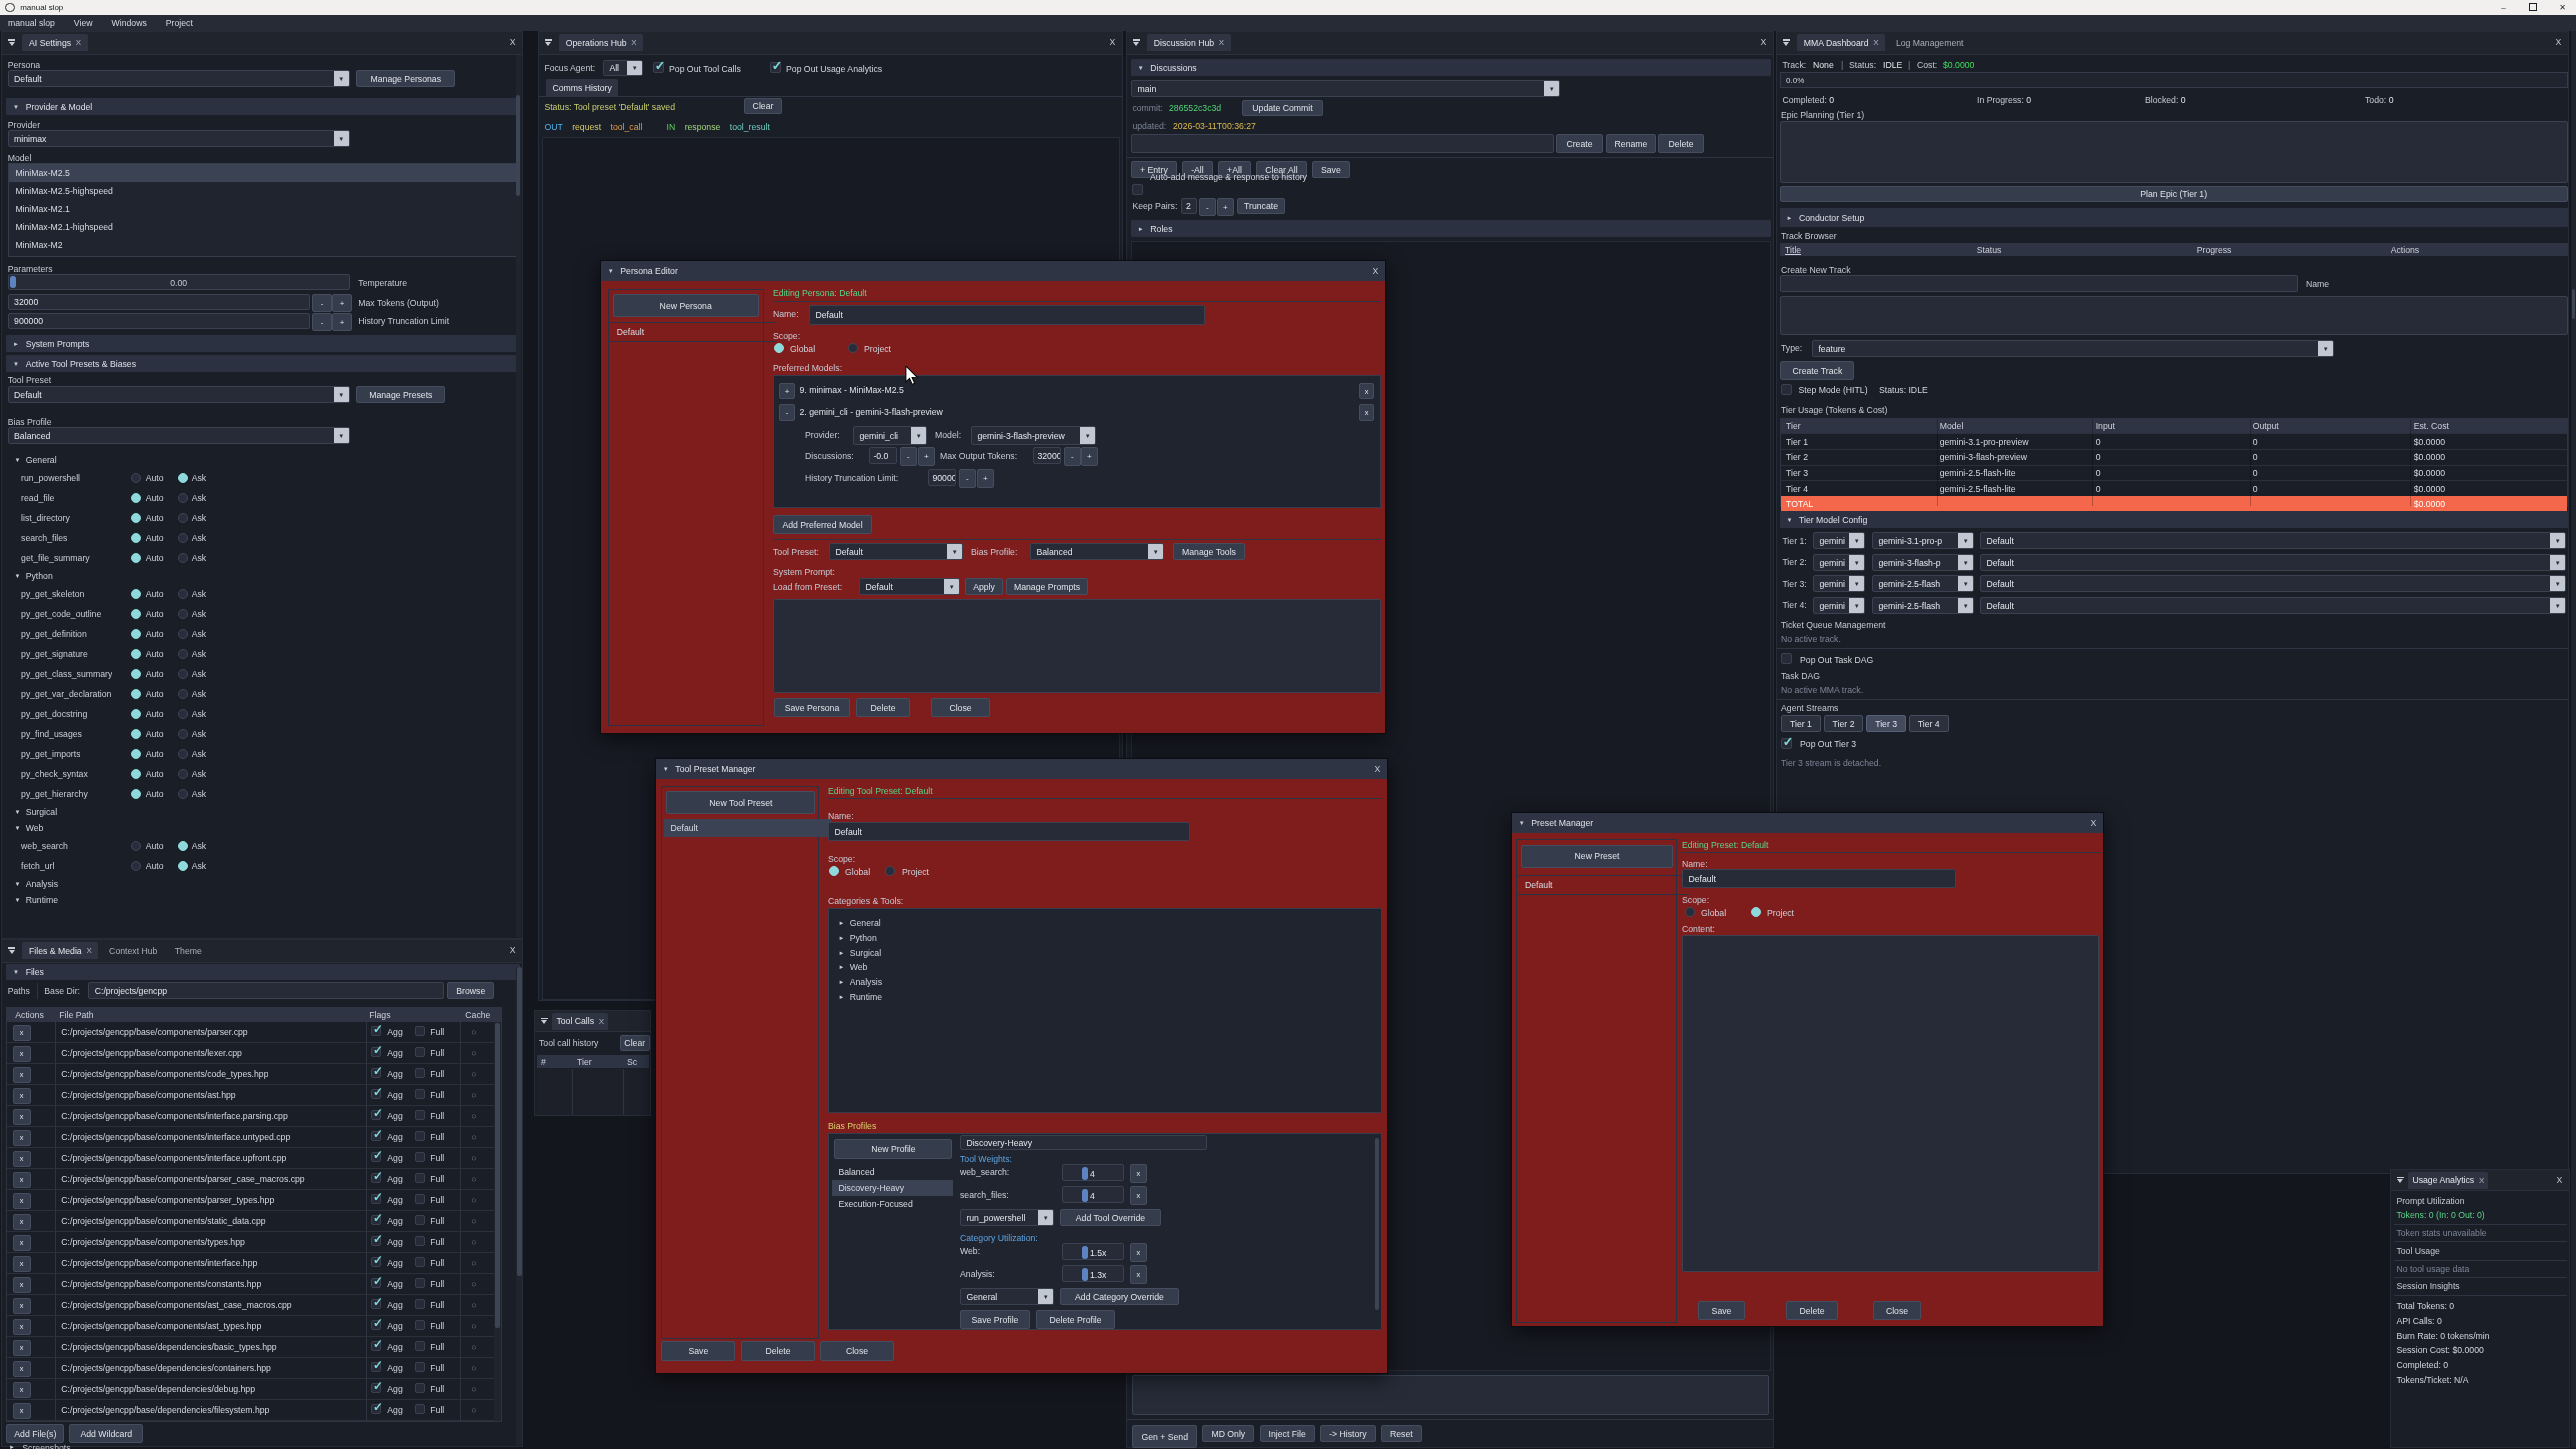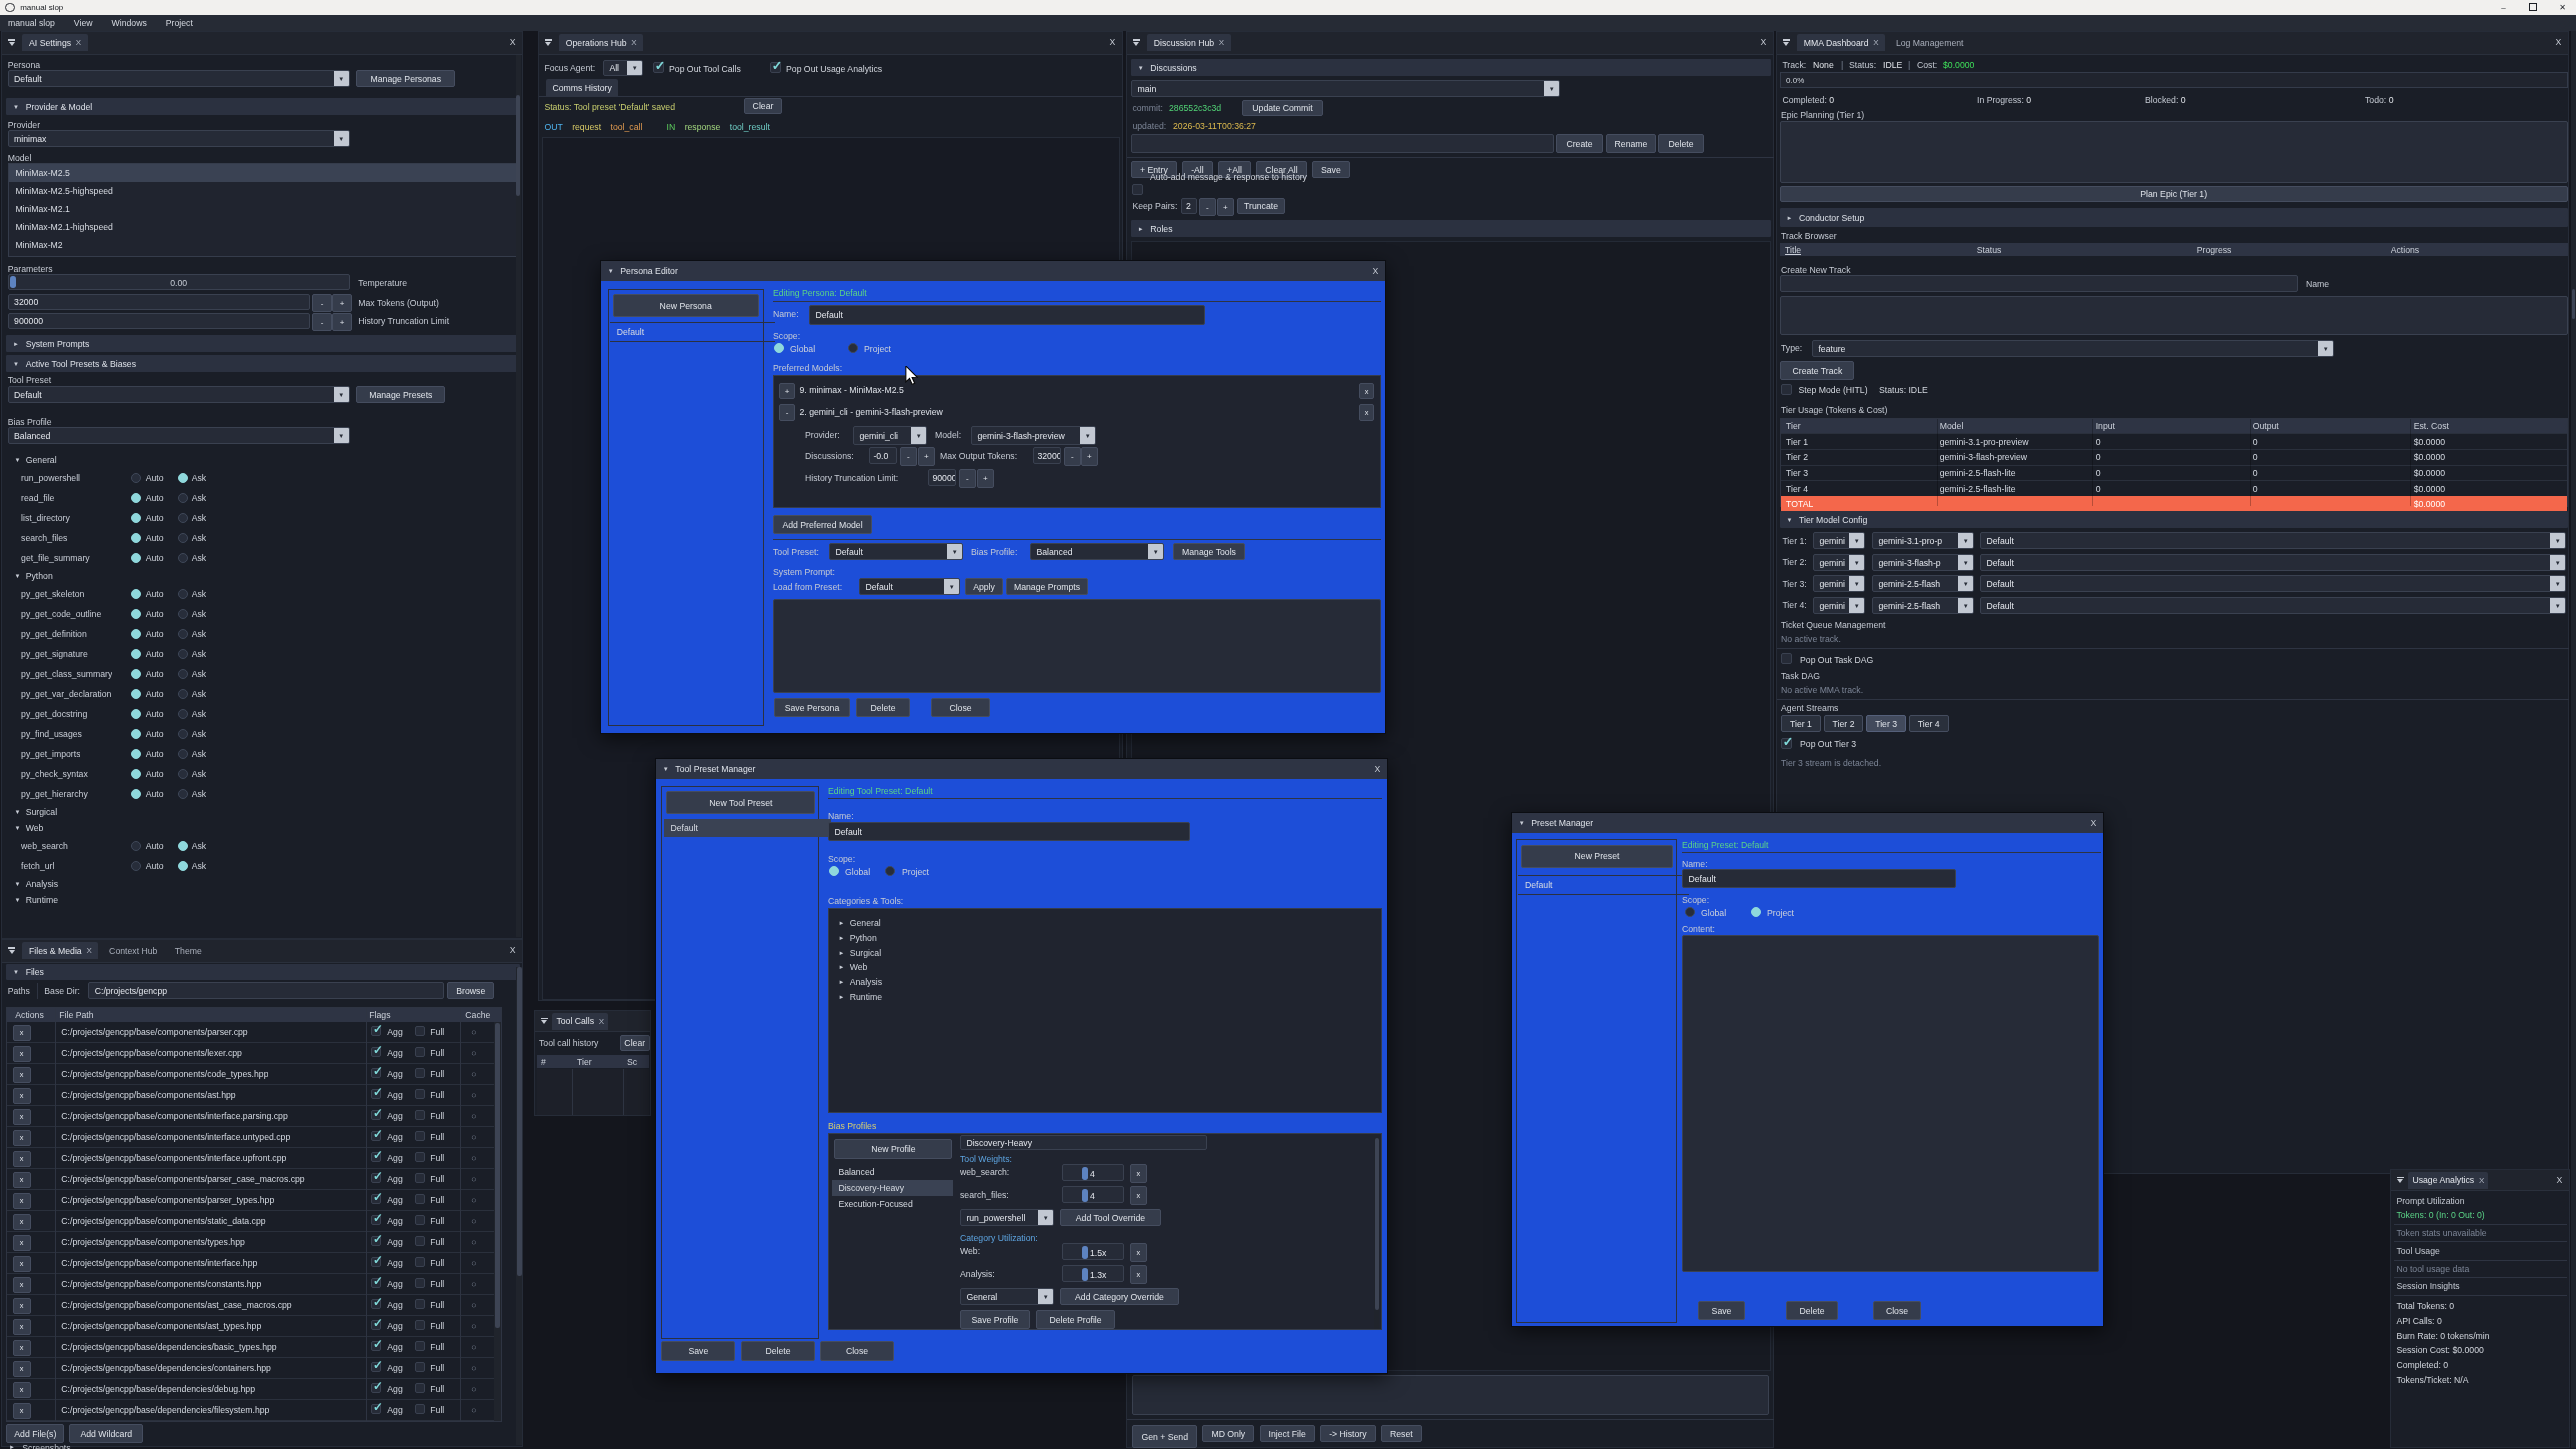--- a/index.html
+++ b/index.html
@@ -5,21 +5,21 @@
 html,body{margin:0;background:#121419}
 .screen{position:relative;width:2576px;height:1449px;background:#14161d;font-family:"Liberation Sans",sans-serif;font-size:8.7px;color:#c6cbd4;overflow:hidden}
 .titlebar{position:absolute;left:0;top:0;width:2576px;height:14.8px;background:#f1f0ee;color:#15181d;display:flex;align-items:center;z-index:2}
 .appicon{width:7.4px;height:7.4px;border:1.3px solid #2a2d33;border-radius:50%;margin-left:5.4px}
 .ttext{margin-left:5.4px;font-size:8px;color:#15181d}
 .wctrl{position:absolute;top:0;height:14.8px;width:27px;display:flex;align-items:center;justify-content:center;color:#1b1e24;font-size:8px}
 .maxbox{width:6px;height:6px;border:1px solid #1b1e24}
 .menubar{position:absolute;left:0;top:14.8px;width:2576px;height:16px;background:#262b35;display:flex;align-items:center;gap:19px;padding-left:8px;box-sizing:border-box;z-index:2}
 .mitem{color:#d5d9e0}
 .panel{position:absolute;background:#1a1e27;border:0.7px solid #262c38;box-sizing:border-box}
-.dialog{position:absolute;background:#1d4ed8;border:0.7px solid #0b0d12;box-shadow:0 5.4px 19px rgba(0,0,0,.6);box-sizing:border-box;z-index:5}
+.dialog{position:absolute;background:#7f1d1d;border:0.7px solid #0b0d12;box-shadow:0 5.4px 19px rgba(0,0,0,.6);box-sizing:border-box;z-index:5}
 .dhead{position:absolute;left:0;top:0;right:0;height:20px;background:#2e3444;display:flex;align-items:center;gap:6.7px;padding-left:6.7px;color:#dfe3ea}
 .tabstrip{position:absolute;left:0;top:0;right:0;height:21.5px;background:#20242d;border-bottom:0.7px solid #2a303c;display:flex;align-items:center}
 .pmenu{width:13.4px;height:13.4px;margin-left:2.7px;display:flex;flex-direction:column;align-items:center;justify-content:center}
 .pmbar{width:6.7px;height:1.3px;background:#c7ccd5;margin-bottom:1.3px}
 .pmtri{width:0;height:0;border-left:3.4px solid transparent;border-right:3.4px solid transparent;border-top:4px solid #c7ccd5}
 .tab{height:17px;display:flex;align-items:center;padding:0 6.7px;margin-left:4px;color:#a9afbb;border-radius:2px 2px 0 0;gap:4.7px;white-space:nowrap}
 .tab.sel{background:#2e3442;color:#e4e7ed}
 .tabx{font-size:8px;color:#aeb4c0}
 .pclose{position:absolute;right:6.7px;top:4.7px;font-size:8.7px;color:#c3c8d1}
 .sect{position:absolute;background:#2b3140;display:flex;align-items:center;gap:6.7px;padding-left:6.7px;box-sizing:border-box;color:#dde1e8;border-radius:1.3px}

